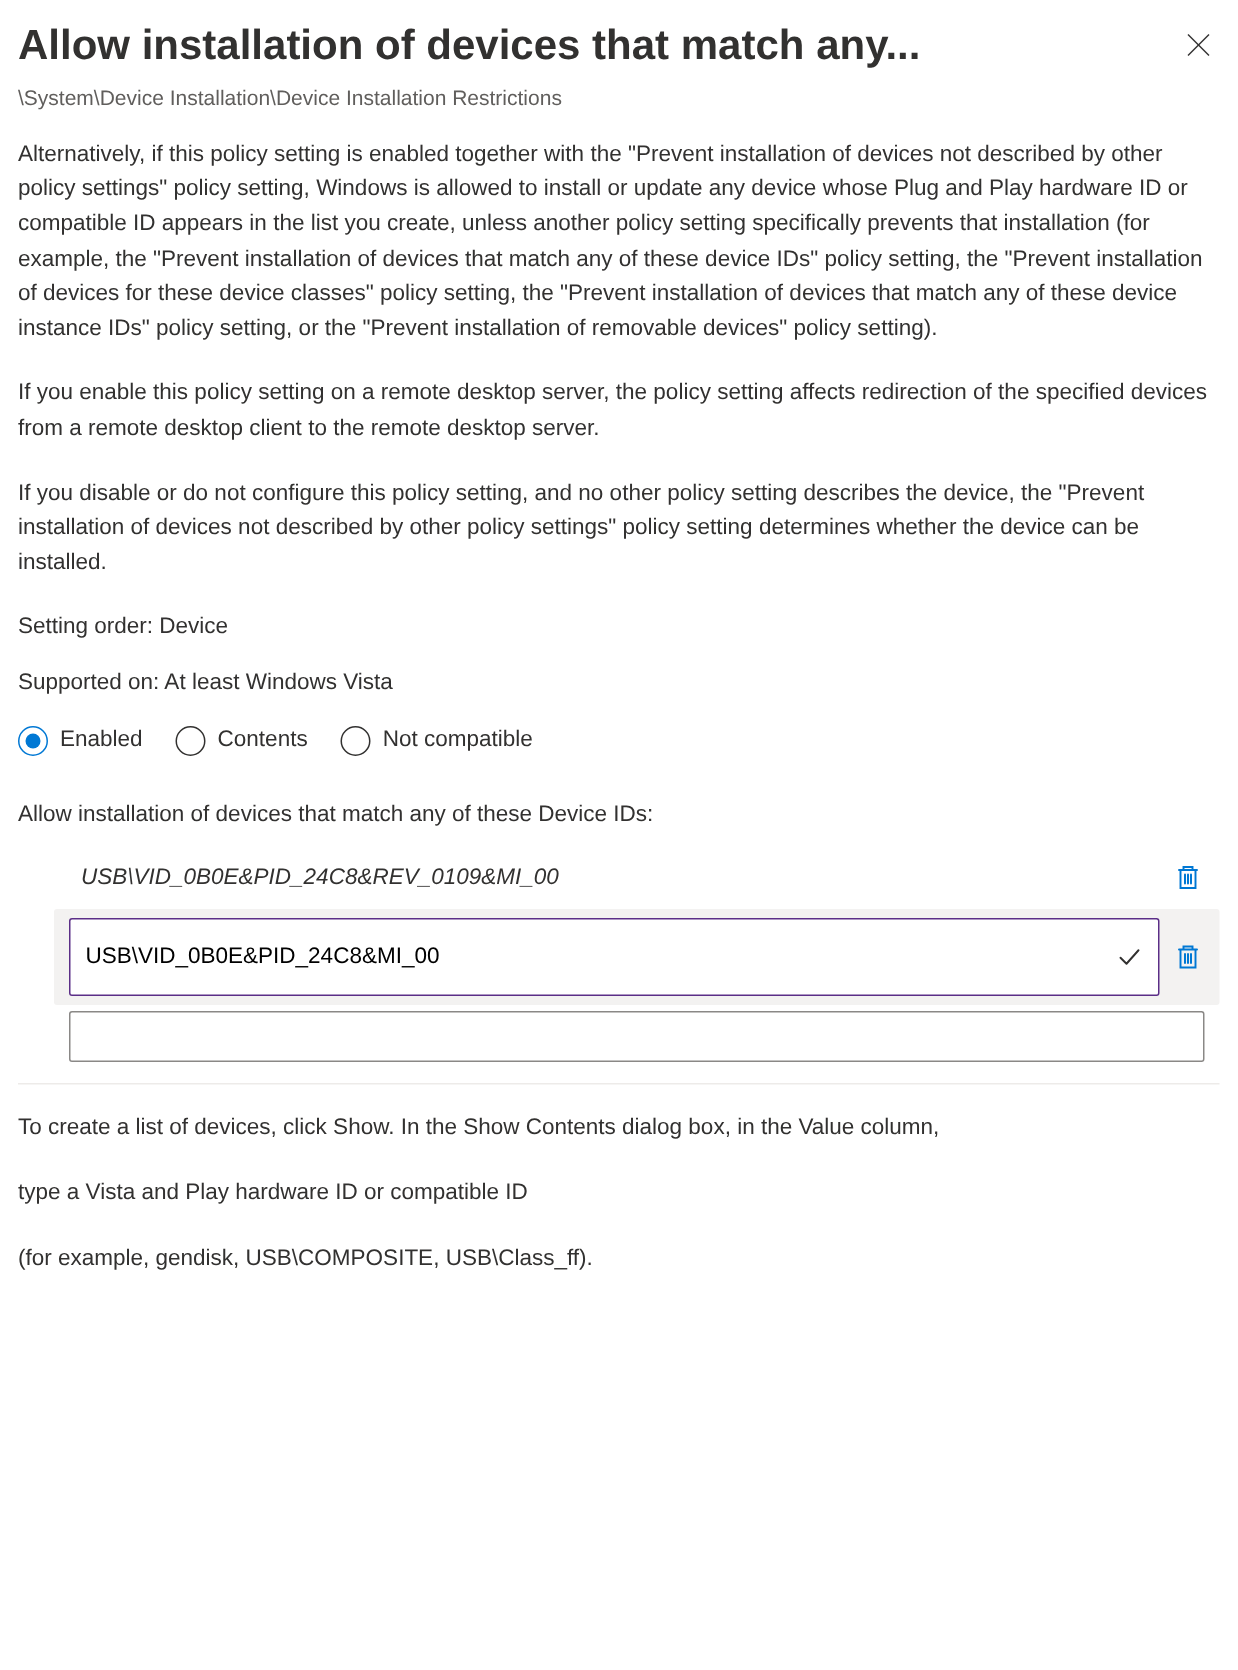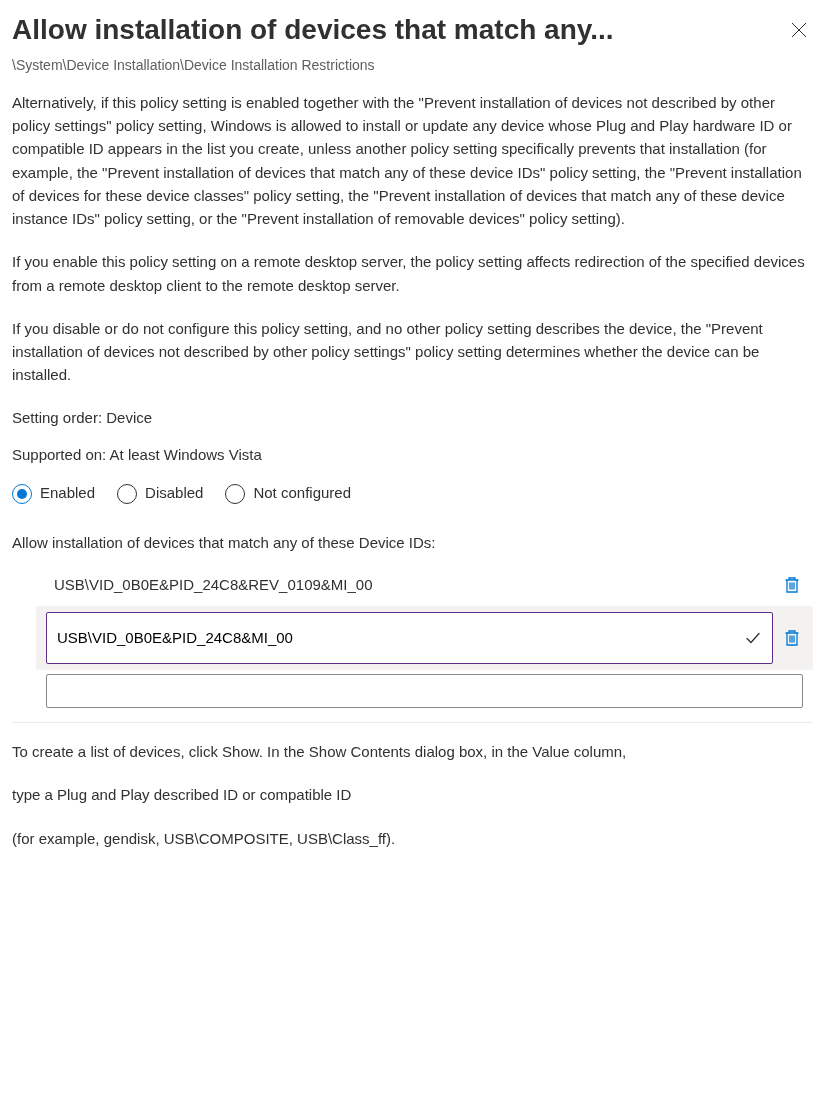--- a/index.html
+++ b/index.html
@@ -124,20 +124,21 @@
       padding-left: 18px;
     }
     .devid-row.editing {
       background: #f3f2f1;
       border-radius: 2px;
     }
     .devid-text {
       flex: 1;
       font-size: 15px;
       color: #323130;
+      font-style: italic;
     }
     .devid-input-wrap {
       flex: 1;
       display: flex;
       align-items: center;
       border: 1px solid #5b2e87;
       border-radius: 2px;
       background: #ffffff;
       height: 52px;
       padding-right: 8px;
@@ -223,25 +224,25 @@
 
 <div class="radio-group">
   <div class="radio-item">
     <div class="radio-outer selected">
         <div class="radio-inner"></div>
       </div>
     <span class="radio-label">Enabled</span>
   </div>
   <div class="radio-item">
     <div class="radio-outer"></div>
-    <span class="radio-label">Disabled</span>
+    <span class="radio-label">Contents</span>
   </div>
   <div class="radio-item">
     <div class="radio-outer"></div>
-    <span class="radio-label">Not configured</span>
+    <span class="radio-label">Not compatible</span>
   </div>
 </div>
 
 <div class="section-label">Allow installation of devices that match any of these Device IDs:</div>
 
 <div class="devid-list">
 
   <div class="devid-row static">
     <div class="devid-text">USB\VID_0B0E&amp;PID_24C8&amp;REV_0109&amp;MI_00</div>
     <div class="delete-btn">
@@ -270,15 +271,15 @@
   <div class="devid-row new-row">
     <input class="devid-newinput" type="text" value="" style="">
   </div>
 
 </div>
 
 <hr class="list-bottom-rule">
 
 <div class="footer-text">
   <p>To create a list of devices, click Show. In the Show Contents dialog box, in the Value column,</p>
-  <p>type a Plug and Play described ID or compatible ID</p>
+  <p>type a Vista and Play hardware ID or compatible ID</p>
   <p>(for example, gendisk, USB\COMPOSITE, USB\Class_ff).</p>
 </div>
 
 </body></html>

